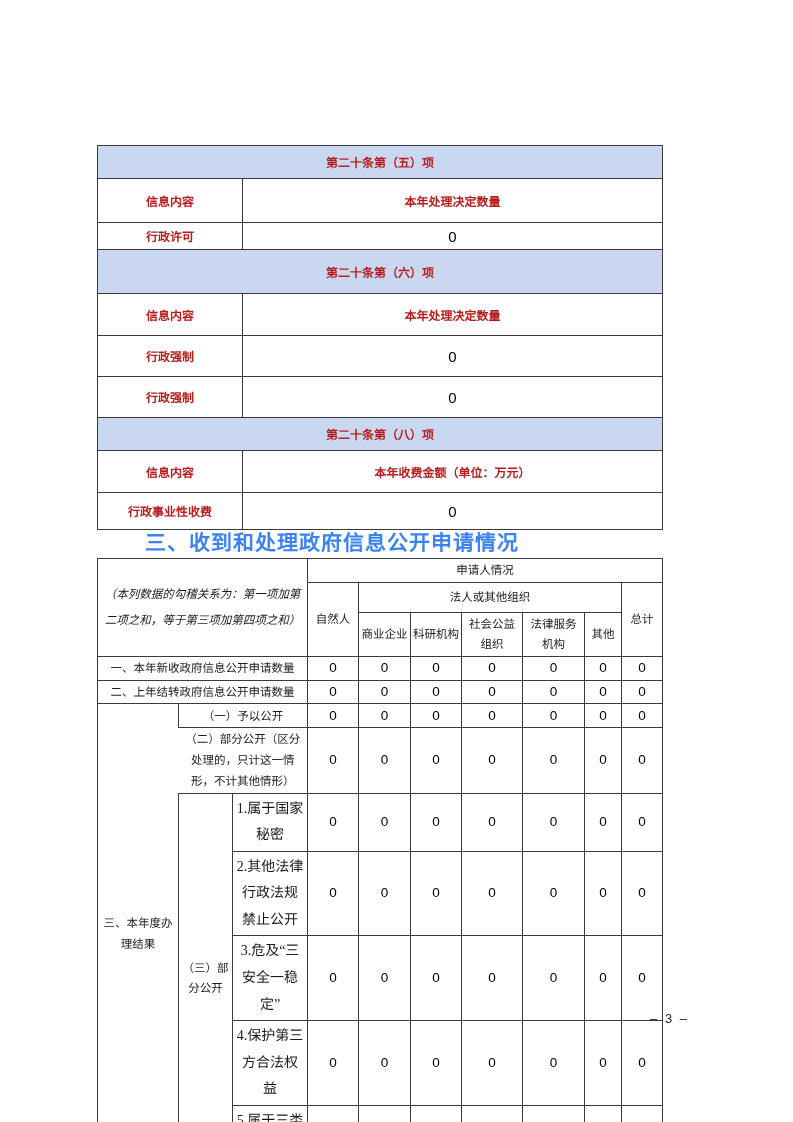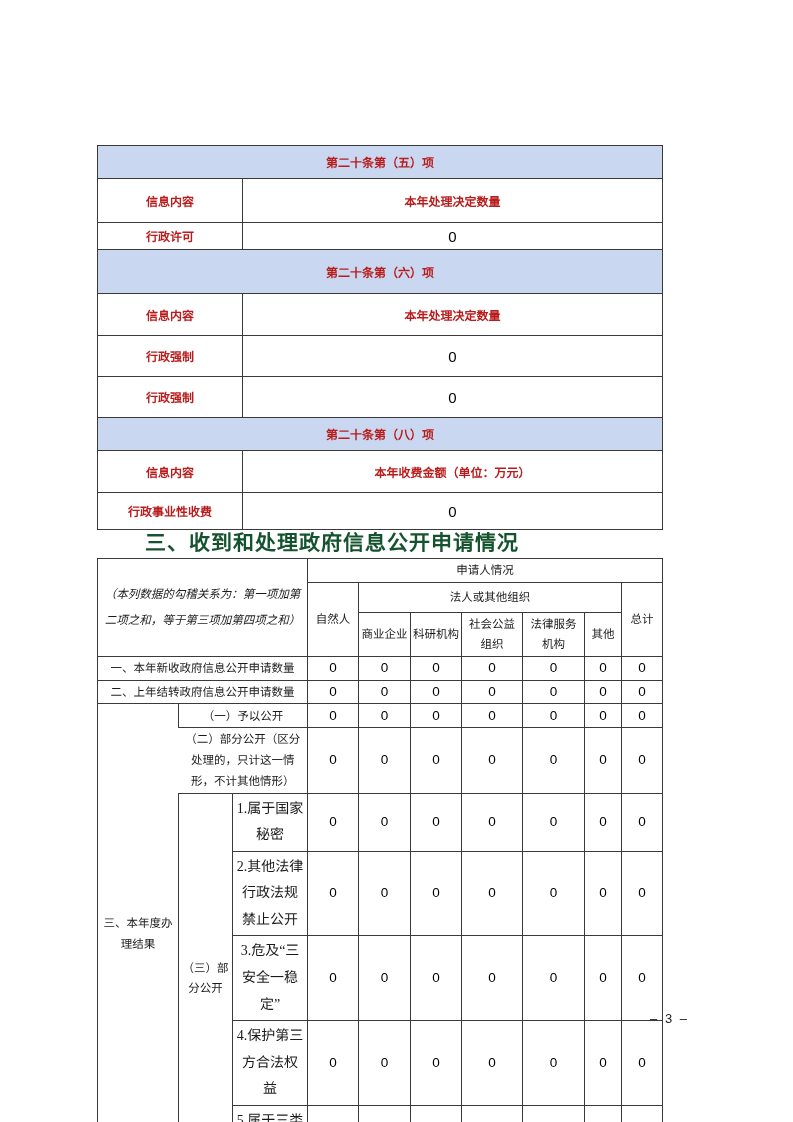--- a/index.html
+++ b/index.html
@@ -27,21 +27,21 @@
   table.stat td.lbl { height:42px; }
   table.stat td.val {
     font-family:"Liberation Sans","DejaVu Sans",sans-serif;
     font-size:15px; font-weight:normal; color:#000;
   }
 
   
   .sec-title {
     position:absolute; left:145px; top:526px;
     font-family:"Liberation Sans","DejaVu Sans",sans-serif;
-    font-size:21px; font-weight:bold; color:#14532d;
+    font-size:21px; font-weight:bold; color:#3b82f6;
     letter-spacing:1px; white-space:nowrap;
   }
 
   
   table.req {
     position:absolute; left:97px; top:558px;
     width:565px; border-collapse:collapse; table-layout:fixed;
   }
   table.req td {
     border:1px solid #3a3a3a;

